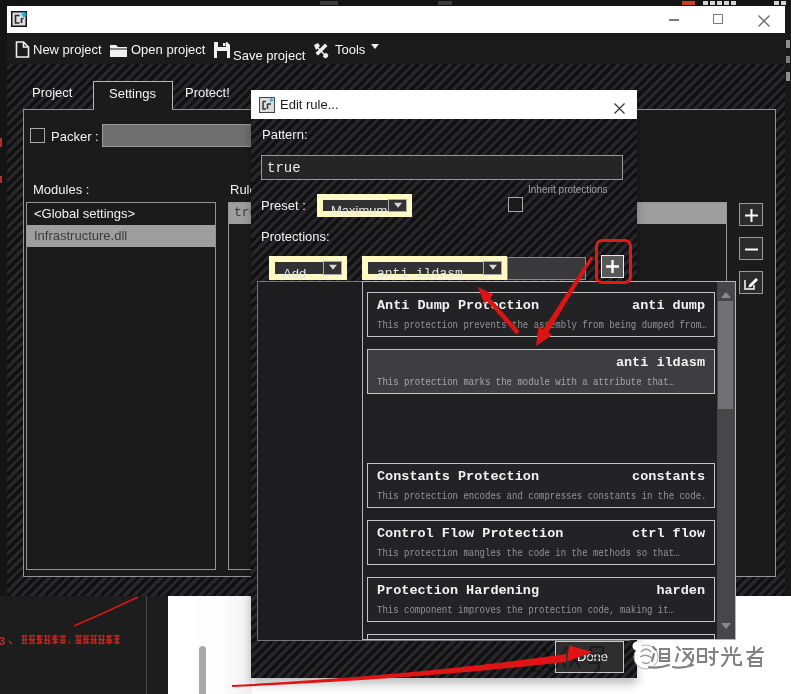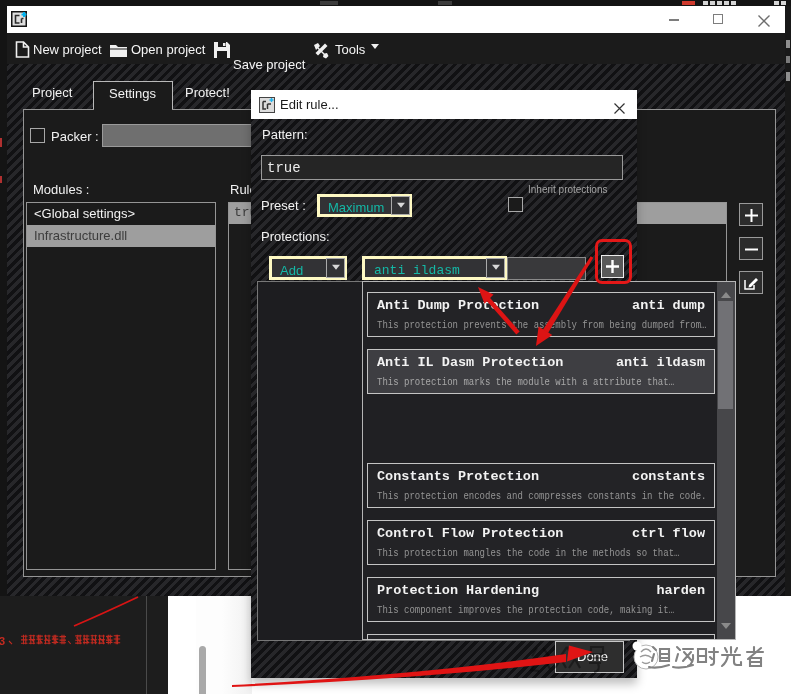--- a/index.html
+++ b/index.html
@@ -3,21 +3,21 @@
 <style>
 *{margin:0;padding:0;box-sizing:border-box}
 html,body{width:791px;height:694px;overflow:hidden;background:#141414;font-family:"Liberation Sans",sans-serif}
 .abs{position:absolute}
 #stage{position:relative;width:791px;height:694px;overflow:hidden}
 .stripes{background:repeating-linear-gradient(135deg,#111113 0px,#111113 3.4px,#27272a 3.4px,#27272a 6.6px)}
 .panel{background:#1b1b1b;border:1px solid #959595}
 .wlabel{color:#f2f2f2;font-size:13px}
 .mono{font-family:"Liberation Mono",monospace}
 .cbox{background:#1b1b1b;border:1px solid #a8a8a8}
-.combo{background:#323235;border:3px solid #fef9c3;color:#14b8a6;font-size:13px}
+.combo{background:#323235;border:6px solid #fef9c3;color:#e5e5e5;font-size:13px}
 .arrbox{position:absolute;top:-1px;right:-1px;bottom:-1px;width:19px;border:1px solid #ababab;background:#323235}
 .arrbox:after{content:"";position:absolute;left:50%;top:50%;transform:translate(-50%,-35%);border:4px solid transparent;border-top:5px solid #d8d8d8}
 .sqbtn{position:absolute;width:24px;height:23px;background:#2c2c2c;border:1px solid #9a9a9a;color:#fff;text-align:center}
 .item{position:absolute;left:4px;width:348px;height:45px;background:#232326;border:1px solid #c4c4c4;overflow:hidden}
 .item .t{position:absolute;left:9px;top:5px;font-family:"Liberation Mono",monospace;font-weight:bold;font-size:13.5px;color:#f2f2f2;white-space:nowrap}
 .item .g{position:absolute;right:9px;top:5px;font-family:"Liberation Mono",monospace;font-weight:bold;font-size:13.5px;color:#f2f2f2;white-space:nowrap}
 .item .d{position:absolute;left:9px;top:27px;font-family:"Liberation Mono",monospace;font-size:10px;color:#949494;white-space:nowrap;transform:scaleX(0.9);transform-origin:0 0}
 </style></head>
 <body>
 <div id="stage">
@@ -56,21 +56,21 @@
           <path d="M0 2 h6 l2 2 h9 v10 h-17 z" fill="#f0f0f0"></path>
           <path d="M0 6 h17" stroke="#1b1b1b" stroke-width="1"></path>
         </svg>
    <span class="abs" style="left:116px;top:1px">Open project</span>
    <svg class="abs" style="left:199px;top:1px" width="16" height="16">
           <path d="M0 0 h13 l3 3 v13 h-16 z" fill="#f0f0f0"></path>
           <rect x="3" y="9" width="10" height="7" fill="#1b1b1b"></rect>
           <rect x="4" y="0" width="8" height="5" fill="#1b1b1b"></rect>
           <rect x="9" y="1" width="2.5" height="3" fill="#f0f0f0"></rect>
         </svg>
-   <span class="abs" style="left:218px;top:16px">Save project</span>
+   <span class="abs" style="left:218px;top:7px">Save project</span>
    <svg class="abs" style="left:297px;top:1px" width="17" height="17">
           <path d="M2 3 l4 -2 2 3 -1.5 1.5 6 6 2.5 -0.5 1.5 3 -2.5 2.5 -3 -1.5 0.5 -2.5 -6 -6 -1.5 1.5 z" fill="#f0f0f0"></path>
           <path d="M13 1.5 l2.5 2.5 -9.5 9.5 -2.5 -2.5 z" fill="#f0f0f0"></path>
         </svg>
    <span class="abs" style="left:320px;top:1px">Tools</span>
    <span class="abs" style="left:356px;top:3px;width:0;height:0;border:4px solid transparent;border-top:5px solid #f0f0f0"></span>
  </div>
 
  <div class="abs wlabel" style="left:25px;top:79px">Project</div>
  <div class="abs" style="left:86px;top:75px;width:80px;height:28px;background:#1b1b1b;border:1px solid #b9b9b9;border-bottom:none"></div>
@@ -147,21 +147,20 @@
 
 </div>
 
 <div class="abs" style="left:362px;top:281px;width:374px;height:359px;background:#202023;border:1px solid #b5b5b5">
  <div class="item" style="top:10px">  
         <span class="t">Anti Dump Protection</span>
         <span class="g">anti dump</span>
         <span class="d">This protection prevents the assembly from being dumped from…</span>
       </div>
  <div class="item" style="top:67px;background:#3e3e42">
-        <span class="t">Anti IL Dasm Protection</span>
         <span class="g">anti ildasm</span>
         <span class="d" style="color:#a8a8a8">This protection marks the module with a attribute that…</span>
       </div>
  <div class="item" style="top:181px"> 
         <span class="t">Constants Protection</span>
         <span class="g">constants</span>
         <span class="d">This protection encodes and compresses constants in the code.</span>
       </div>
  <div class="item" style="top:238px"> 
         <span class="t">Control Flow Protection</span>

